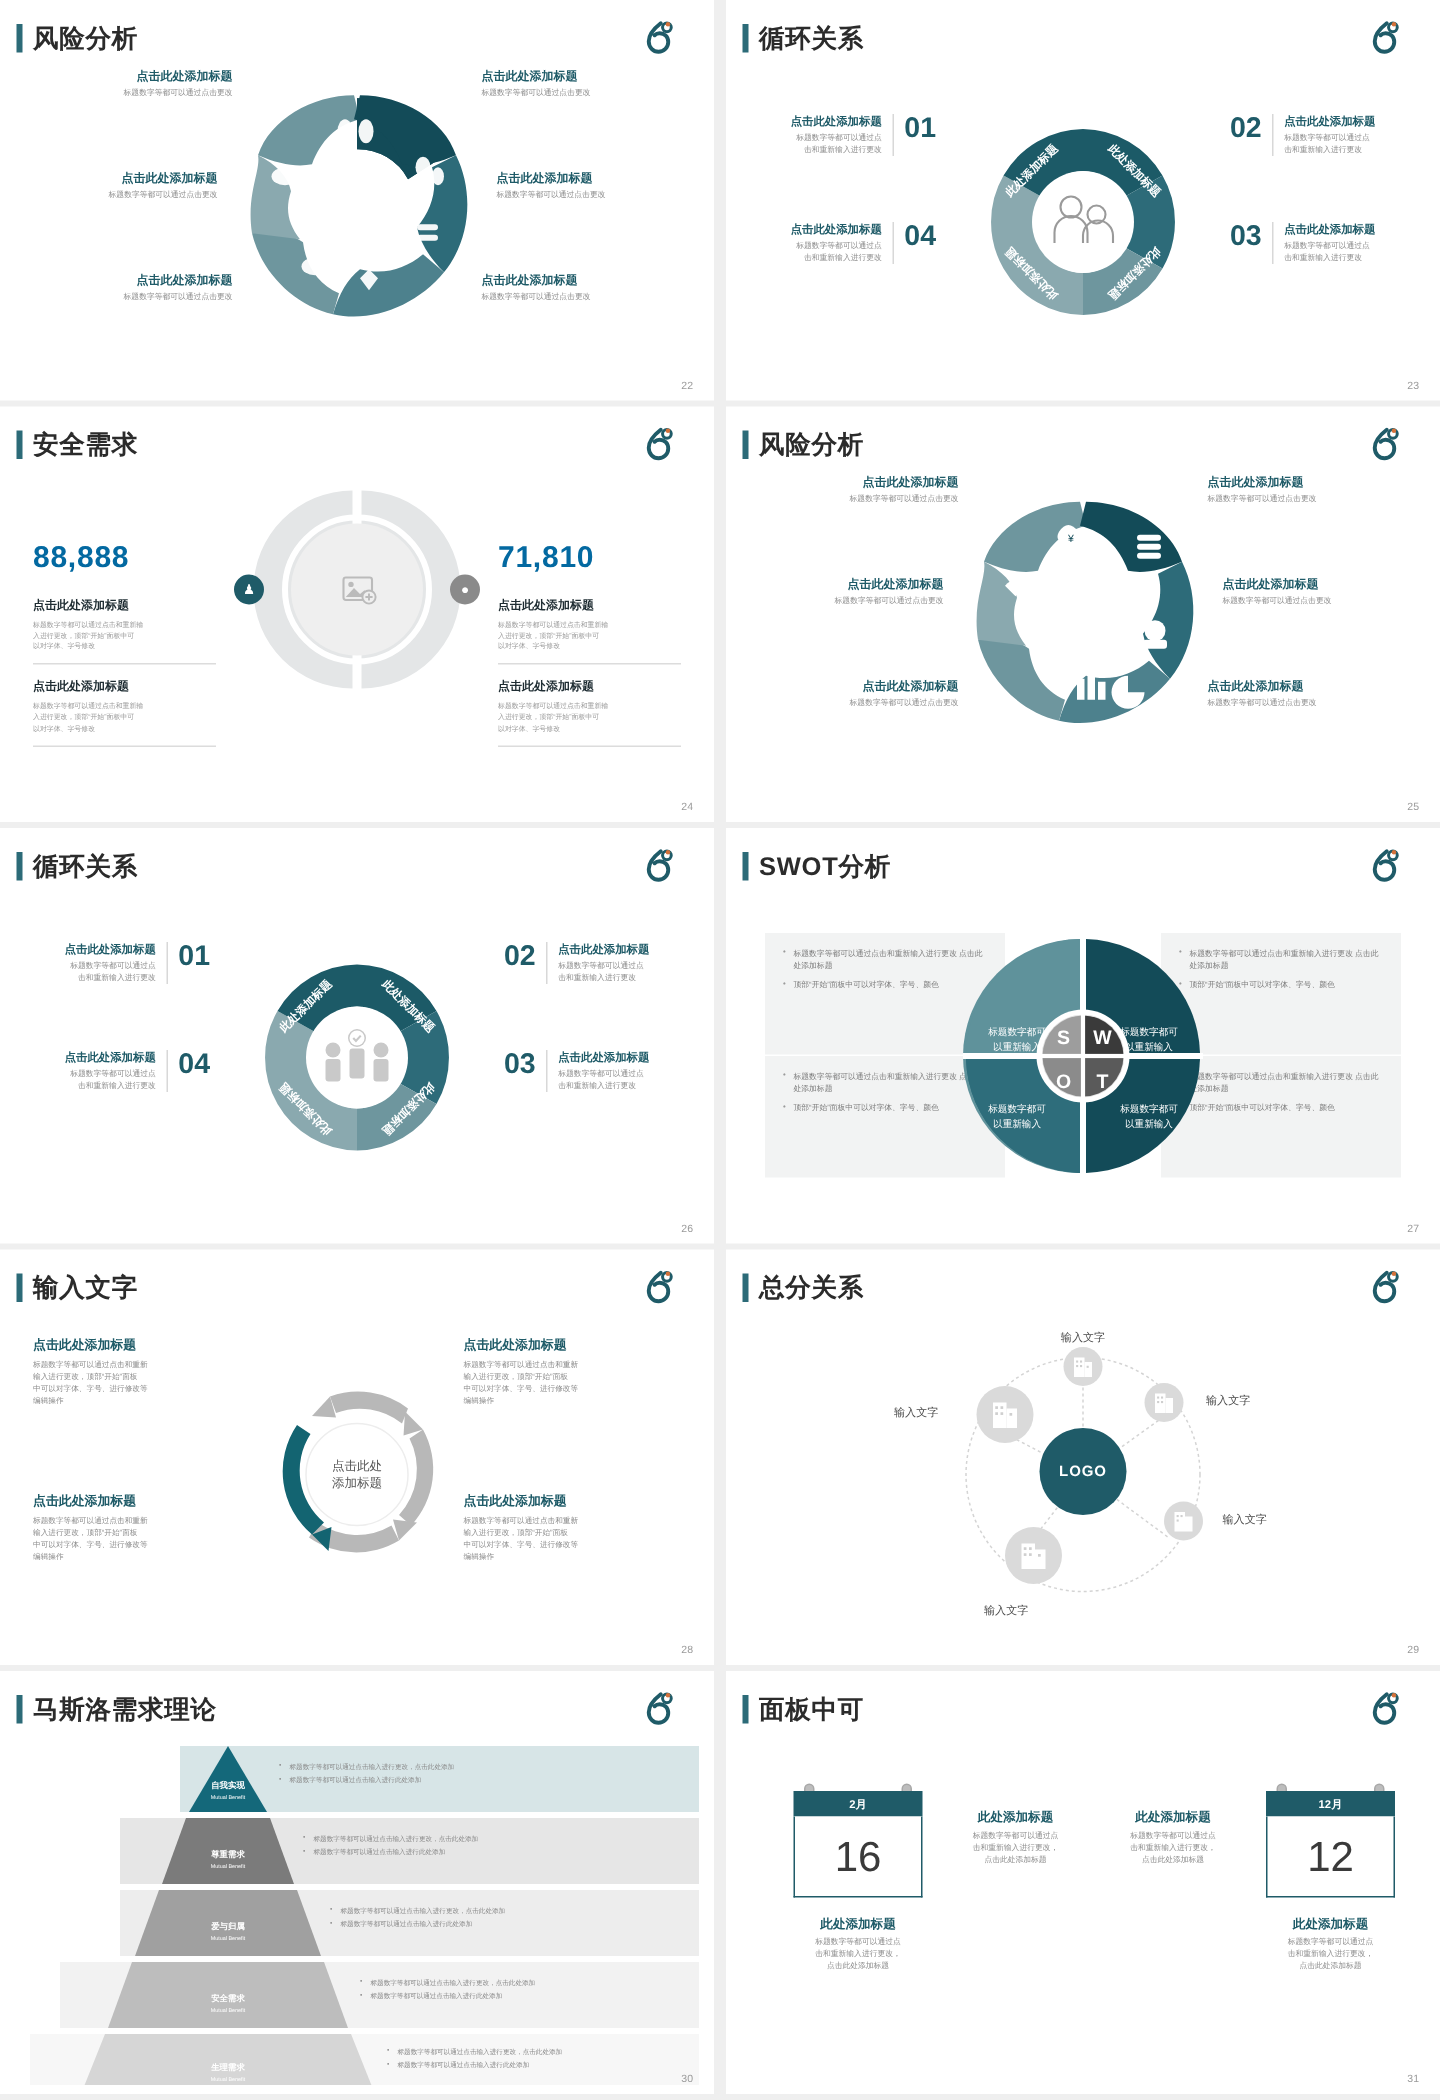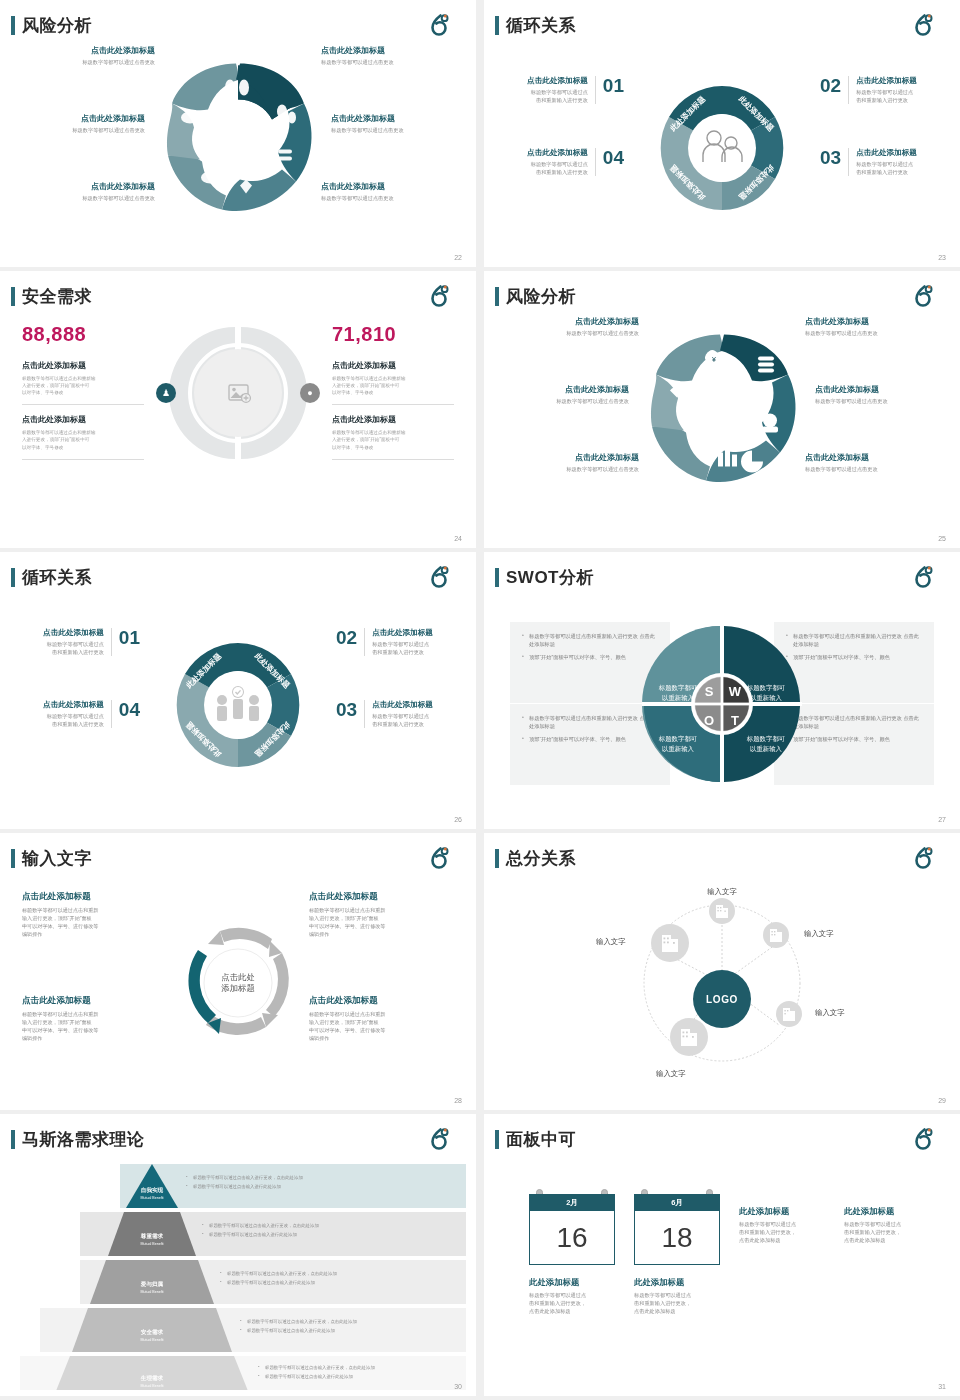--- a/index.html
+++ b/index.html
@@ -44,35 +44,35 @@
   .pin-lbl.r{text-align:left;}
   
   .ring-wrap{position:absolute;left:50%;top:50%;transform:translate(-50%,-50%);}
   .cyc-col{position:absolute;top:76px;width:118px;}
   .cyc-item{display:flex;align-items:flex-start;gap:7px;margin-bottom:34px;}
   .cyc-num{font-size:19px;font-weight:bold;color:#1f5b68;line-height:1;flex:0 0 auto;}
   .cyc-txt .t{font-size:7.6px;font-weight:bold;color:#1f5b68;white-space:nowrap;}
   .cyc-txt .d{font-size:5.2px;color:#8d8d8d;line-height:1.45;margin-top:3px;}
   .cyc-sep{width:1px;background:#d8d8d8;align-self:stretch;}
   
-  .dc-big{font-size:20px;font-weight:bold;color:#be185d;letter-spacing:.5px;}
+  .dc-big{font-size:20px;font-weight:bold;color:#0369a1;letter-spacing:.5px;margin-top:38px;}
   .dc-h{font-size:8px;font-weight:bold;color:#1f2d33;margin-bottom:4px;}
   .dc-d{font-size:4.6px;color:#9a9a9a;line-height:1.55;}
   .dc-rule{height:1px;background:#dcdcdc;margin:8px 0 9px;}
   
   .sw-panel{position:absolute;background:#f2f3f3;}
   .sw-li{font-size:5.2px;color:#7d7d7d;line-height:1.55;margin-bottom:5px;
          padding-left:7px;position:relative;}
   .sw-li:before{content:"•";position:absolute;left:0;top:-1px;color:#9a9a9a;}
   
   .mas-row-txt{position:absolute;font-size:4.4px;color:#8a8a8a;line-height:1.7;}
   .mas-row-txt div{padding-left:7px;position:relative;margin-bottom:2px;}
   .mas-row-txt div:before{content:"•";position:absolute;left:0;top:-1px;}
   
-  .cal{position:absolute;width:86px;}
+  .cal{position:absolute;width:86px;text-align:center;}
   .cal-body{position:relative;width:86px;}
   .cal-ring{position:absolute;top:-5px;width:7px;height:15px;border-radius:3.5px;
             background:#bdbdbd;border:1px solid #a8a8a8;box-sizing:border-box;}
   .cal-hd{height:17px;background:#1f5b68;color:#fff;font-size:7.5px;font-weight:bold;
           display:flex;align-items:center;justify-content:center;position:relative;z-index:2;}
   .cal-bd{height:54px;border:1.2px solid #1f5b68;border-top:none;background:#fff;
           display:flex;align-items:center;justify-content:center;
           font-size:28px;font-weight:normal;color:#3a3a3a;box-sizing:border-box;position:relative;z-index:2;}
   .cal-t{font-size:8.4px;font-weight:bold;color:#1f5b68;margin-top:12px;}
   .cal-d{font-size:5.2px;color:#8d8d8d;line-height:1.5;margin-top:4px;}
@@ -559,21 +559,21 @@
     <g fill="none" stroke="#d4d4d4" stroke-width="1" stroke-dasharray="2 2">
       <circle cx="115" cy="100" r="78"></circle>
       <path d="M115,100 L115,40"></path>
           <path d="M115,100 L168,62"></path>
       <path d="M115,100 L58,70"></path>
           <path d="M115,100 L70,158"></path>
           <path d="M115,100 L172,142"></path>
     </g>
   </svg>
 
-  <div class="logo-node" style="left:50%;top:166px;transform:translate(-50%,-50%);">
+  <div class="logo-node" style="left:50%;top:148px;transform:translate(-50%,-50%);">
     <span>LOGO</span>
   </div>
 
   <div class="node sm" style="left:50%;top:78px;transform:translate(-50%,-50%);">
     <svg width="14" height="16" viewBox="0 0 14 16">
       <rect x="1" y="2" width="7" height="13" fill="#fff"></rect>
           <rect x="8" y="5" width="5" height="10" fill="#fff"></rect>
       <g fill="#cfcfcf">
             <rect x="2.4" y="4" width="1.4" height="1.4"></rect>
             <rect x="5" y="4" width="1.4" height="1.4"></rect>
@@ -717,36 +717,36 @@
       <div class="cal-ring" style="left:7px;"></div>
           <div class="cal-ring" style="right:7px;"></div>
       <div class="cal-hd">2月</div>
       <div class="cal-bd">16</div>
     </div>
     <div class="cal-t">此处添加标题</div>
     <div class="cal-d"><span>标题数字等都可以通过点</span><br><span>击和重新输入进行更改，</span><br><span>点击此处添加标题</span></div>
   </div>
 
   <div class="cal" style="left:150px;top:80px;">
+    <div class="cal-t">此处添加标题</div>
+    <div class="cal-d"><span>标题数字等都可以通过点</span><br><span>击和重新输入进行更改，</span><br><span>点击此处添加标题</span></div>
+  </div>
+
+  <div class="cal" style="left:255px;top:80px;">
+    <div class="cal-t">此处添加标题</div>
+    <div class="cal-d"><span>标题数字等都可以通过点</span><br><span>击和重新输入进行更改，</span><br><span>点击此处添加标题</span></div>
+  </div>
+
+  <div class="cal" style="left:360px;top:80px;">
     <div class="cal-body">
       <div class="cal-ring" style="left:7px;"></div>
           <div class="cal-ring" style="right:7px;"></div>
-      <div class="cal-hd">6月</div>
-      <div class="cal-bd">18</div>
+      <div class="cal-hd">12月</div>
+      <div class="cal-bd">12</div>
     </div>
     <div class="cal-t">此处添加标题</div>
     <div class="cal-d"><span>标题数字等都可以通过点</span><br><span>击和重新输入进行更改，</span><br><span>点击此处添加标题</span></div>
   </div>
 
-  <div class="cal" style="left:255px;top:80px;">
-    <div class="cal-t">此处添加标题</div>
-    <div class="cal-d"><span>标题数字等都可以通过点</span><br><span>击和重新输入进行更改，</span><br><span>点击此处添加标题</span></div>
-  </div>
-
-  <div class="cal" style="left:360px;top:80px;">
-    <div class="cal-t">此处添加标题</div>
-    <div class="cal-d"><span>标题数字等都可以通过点</span><br><span>击和重新输入进行更改，</span><br><span>点击此处添加标题</span></div>
-  </div>
-
   <div class="s-num">31</div>
 </div>
 
 </div>
 
 </body></html>

